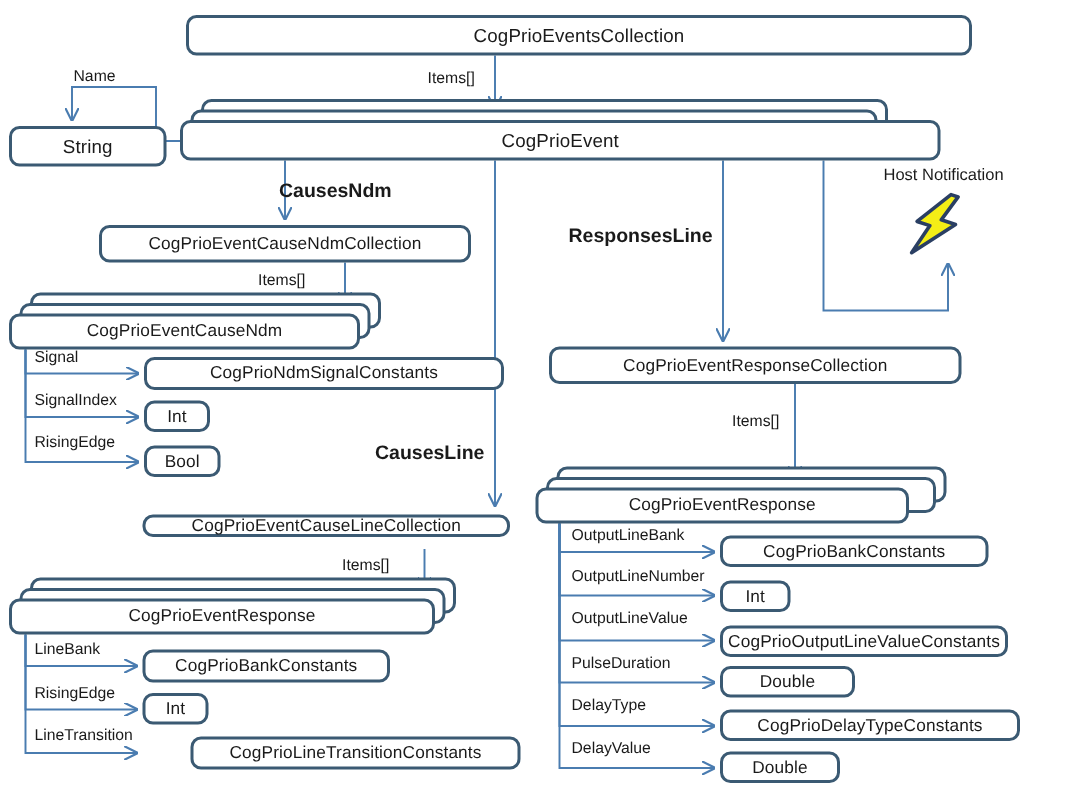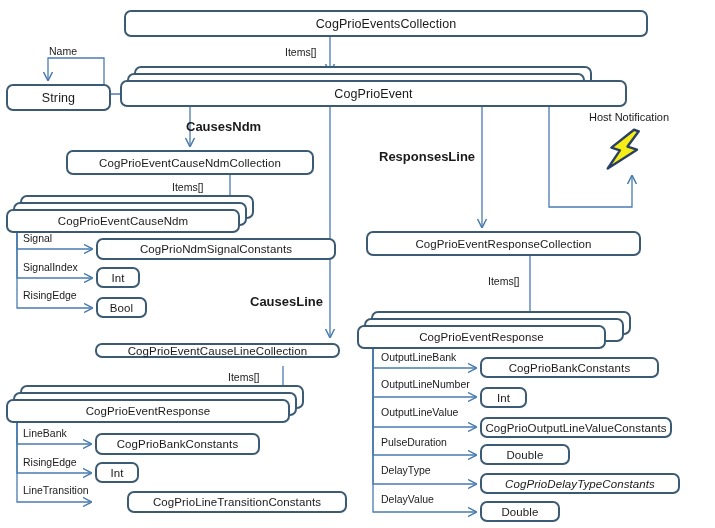--- a/index.html
+++ b/index.html
@@ -143,21 +143,21 @@
       <div class="node" style="left: 95px; top: 462px; width: 44px; height: 21px;">Int</div>
       <div class="node" style="left: 95px; top: 491px; width: 220px; height: 22px; margin-left: 32px;">CogPrioLineTransitionConstants</div>
       <div class="node" style="left: 366px; top: 231px; width: 275px; height: 25px; text-align: right;">CogPrioEventResponseCollection</div>
       <div class="stack-ghost back" style="left: 371px; top: 311px; width: 260px; height: 24px;"></div>
       <div class="stack-ghost" style="left: 364px; top: 318px; width: 260px; height: 24px;"></div>
       <div class="node" style="left: 357px; top: 325px; width: 249px; height: 24px;">CogPrioEventResponse</div>
       <div class="node" style="left: 480px; top: 357px; width: 179px; height: 21px;">CogPrioBankConstants</div>
       <div class="node" style="left: 480px; top: 387px; width: 47px; height: 21px;">Int</div>
       <div class="node" style="left: 480px; top: 417px; width: 192px; height: 21px;">CogPrioOutputLineValueConstants</div>
       <div class="node" style="left: 480px; top: 444px; width: 90px; height: 21px;">Double</div>
-      <div class="node" style="left: 480px; top: 473px; width: 200px; height: 21px; font-style: italic;">CogPrioDelayTypeConstants</div>
+      <div class="node" style="left: 480px; top: 473px; width: 200px; height: 21px;">CogPrioDelayTypeConstants</div>
       <div class="node" style="left: 480px; top: 501px; width: 80px; height: 21px;">Double</div>
     </div>
 
   <div id="label-layer">
       <div class="elabel" style="left: 49px; top: 45px;">Name</div>
       <div class="elabel" style="left: 285px; top: 46px;">Items[]</div>
       <div class="elabel bold" style="left: 186px; top: 119px;">CausesNdm</div>
       <div class="elabel bold" style="left: 379px; top: 149px;">ResponsesLine</div>
       <div class="elabel host" style="left: 589px; top: 111px;">Host Notification</div>
       <div class="elabel" style="left: 172px; top: 181px;">Items[]</div>

